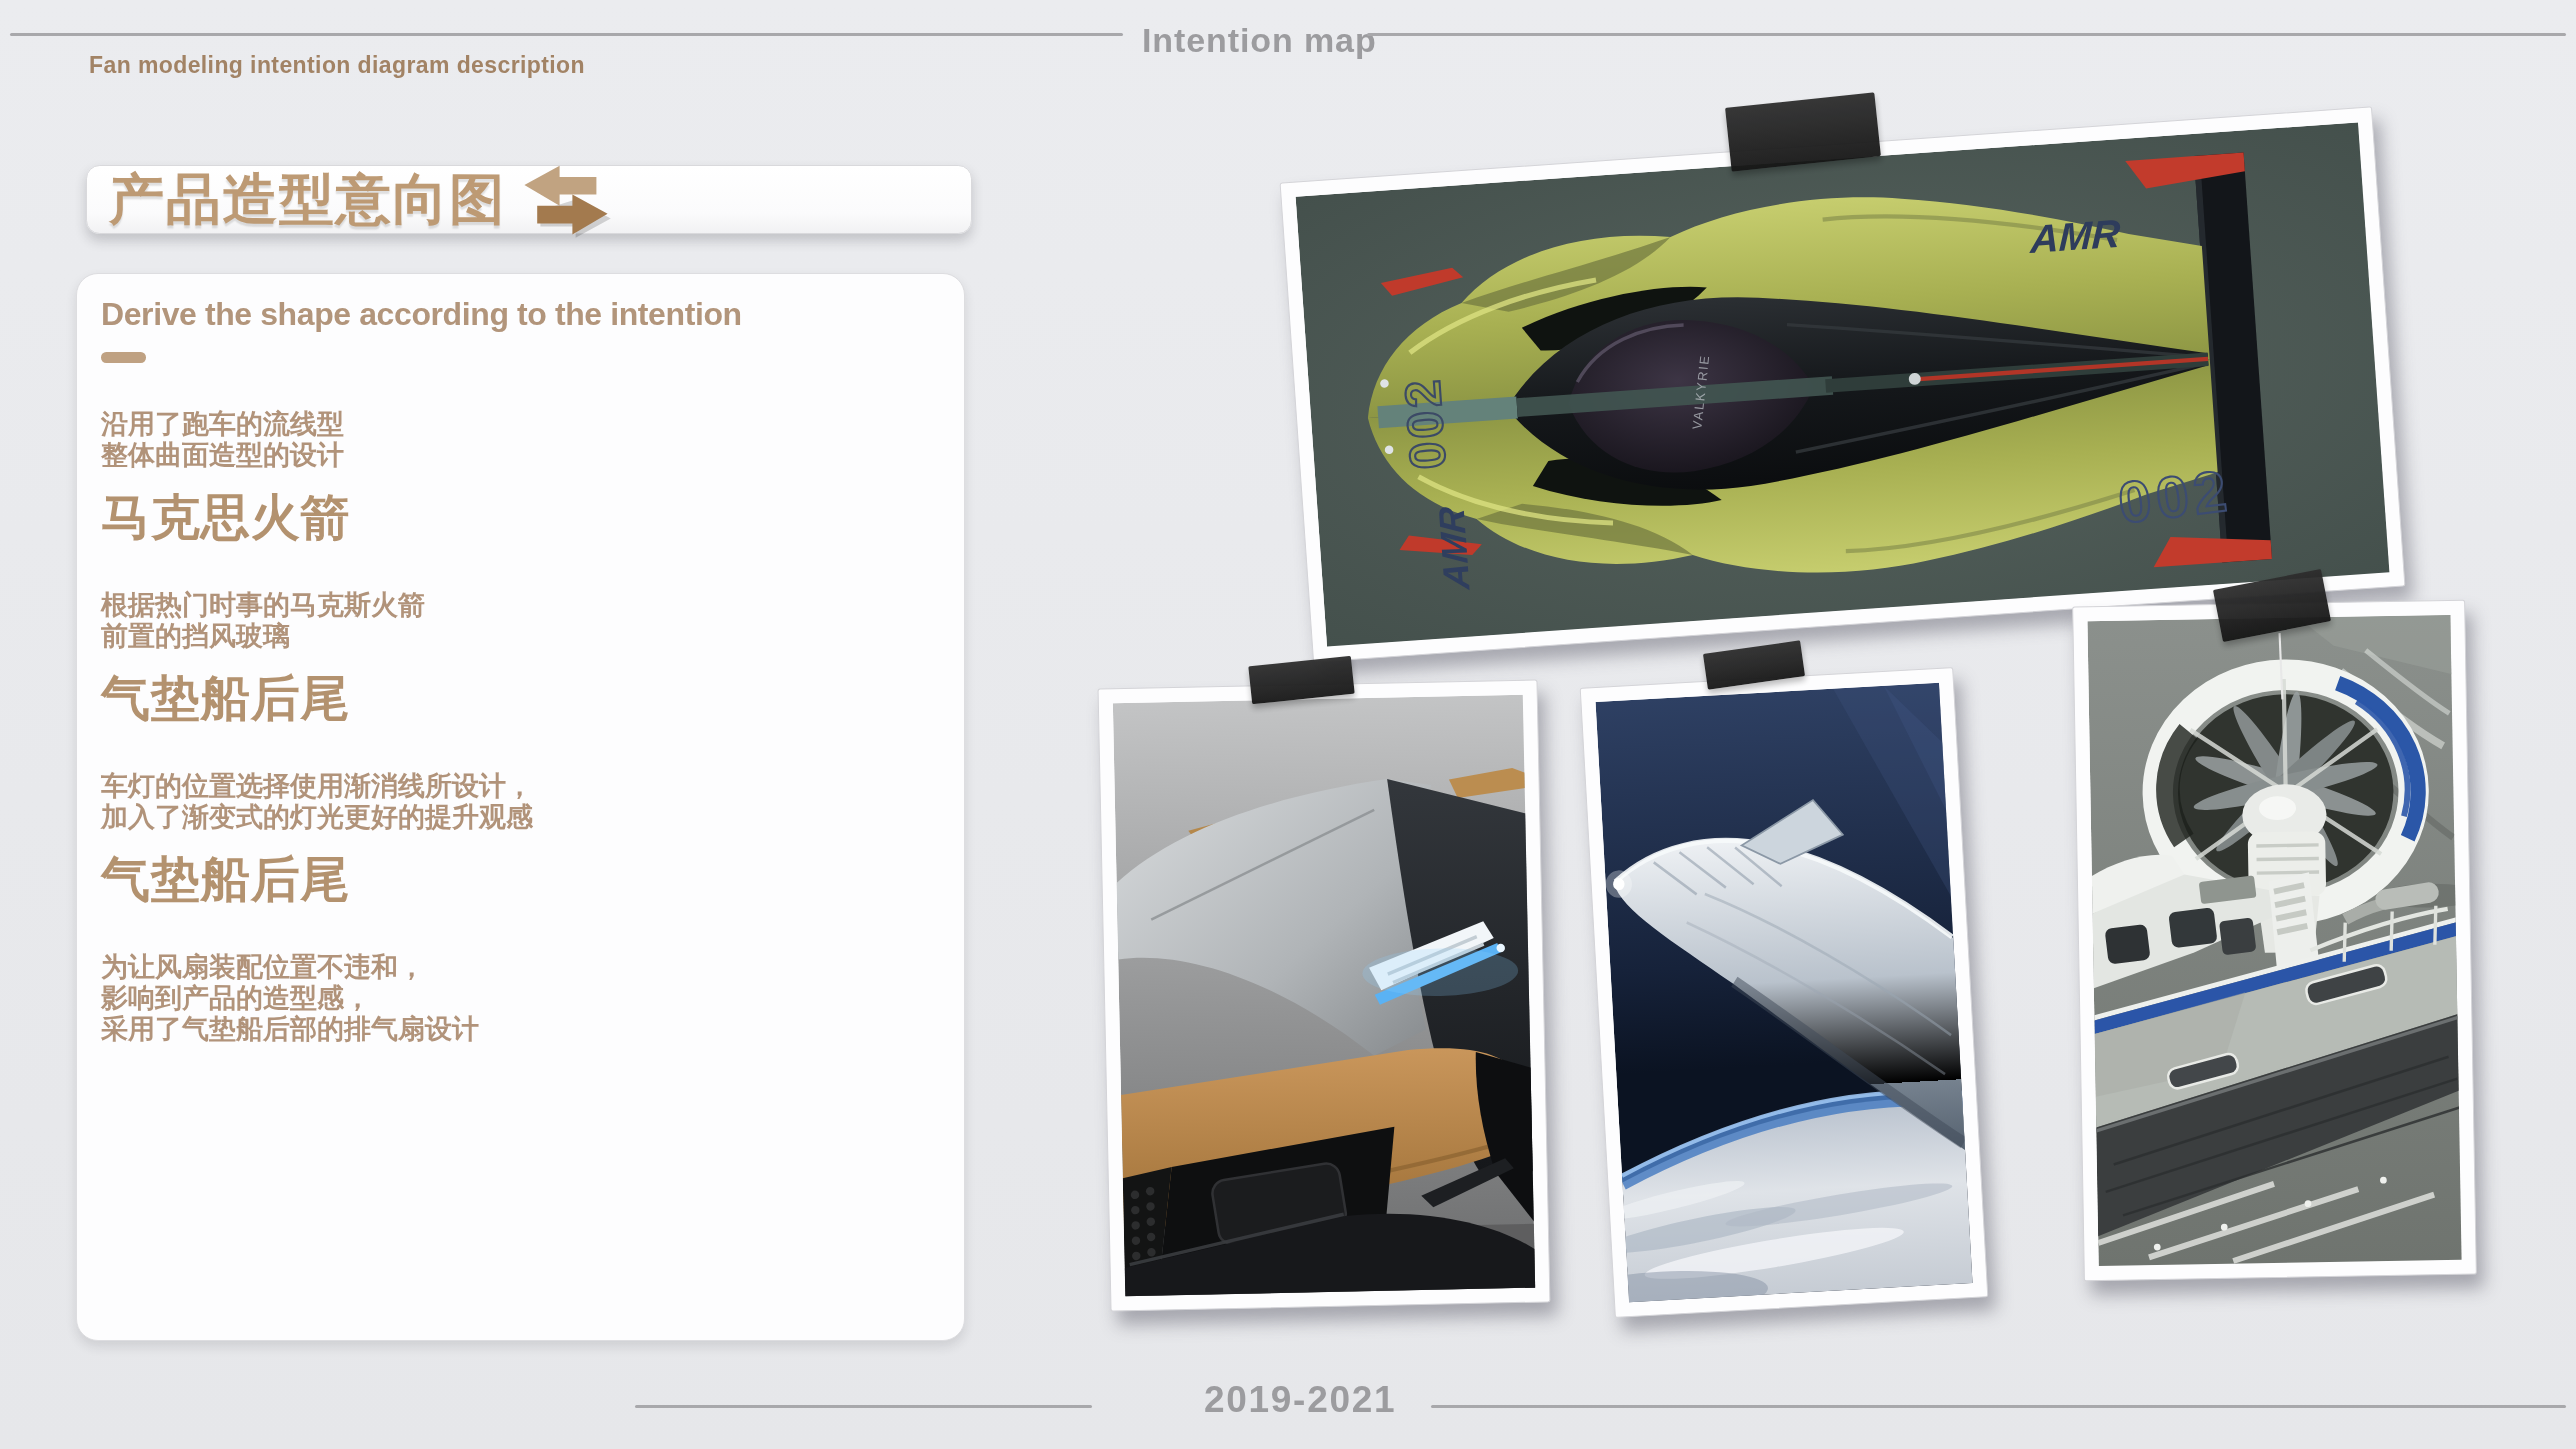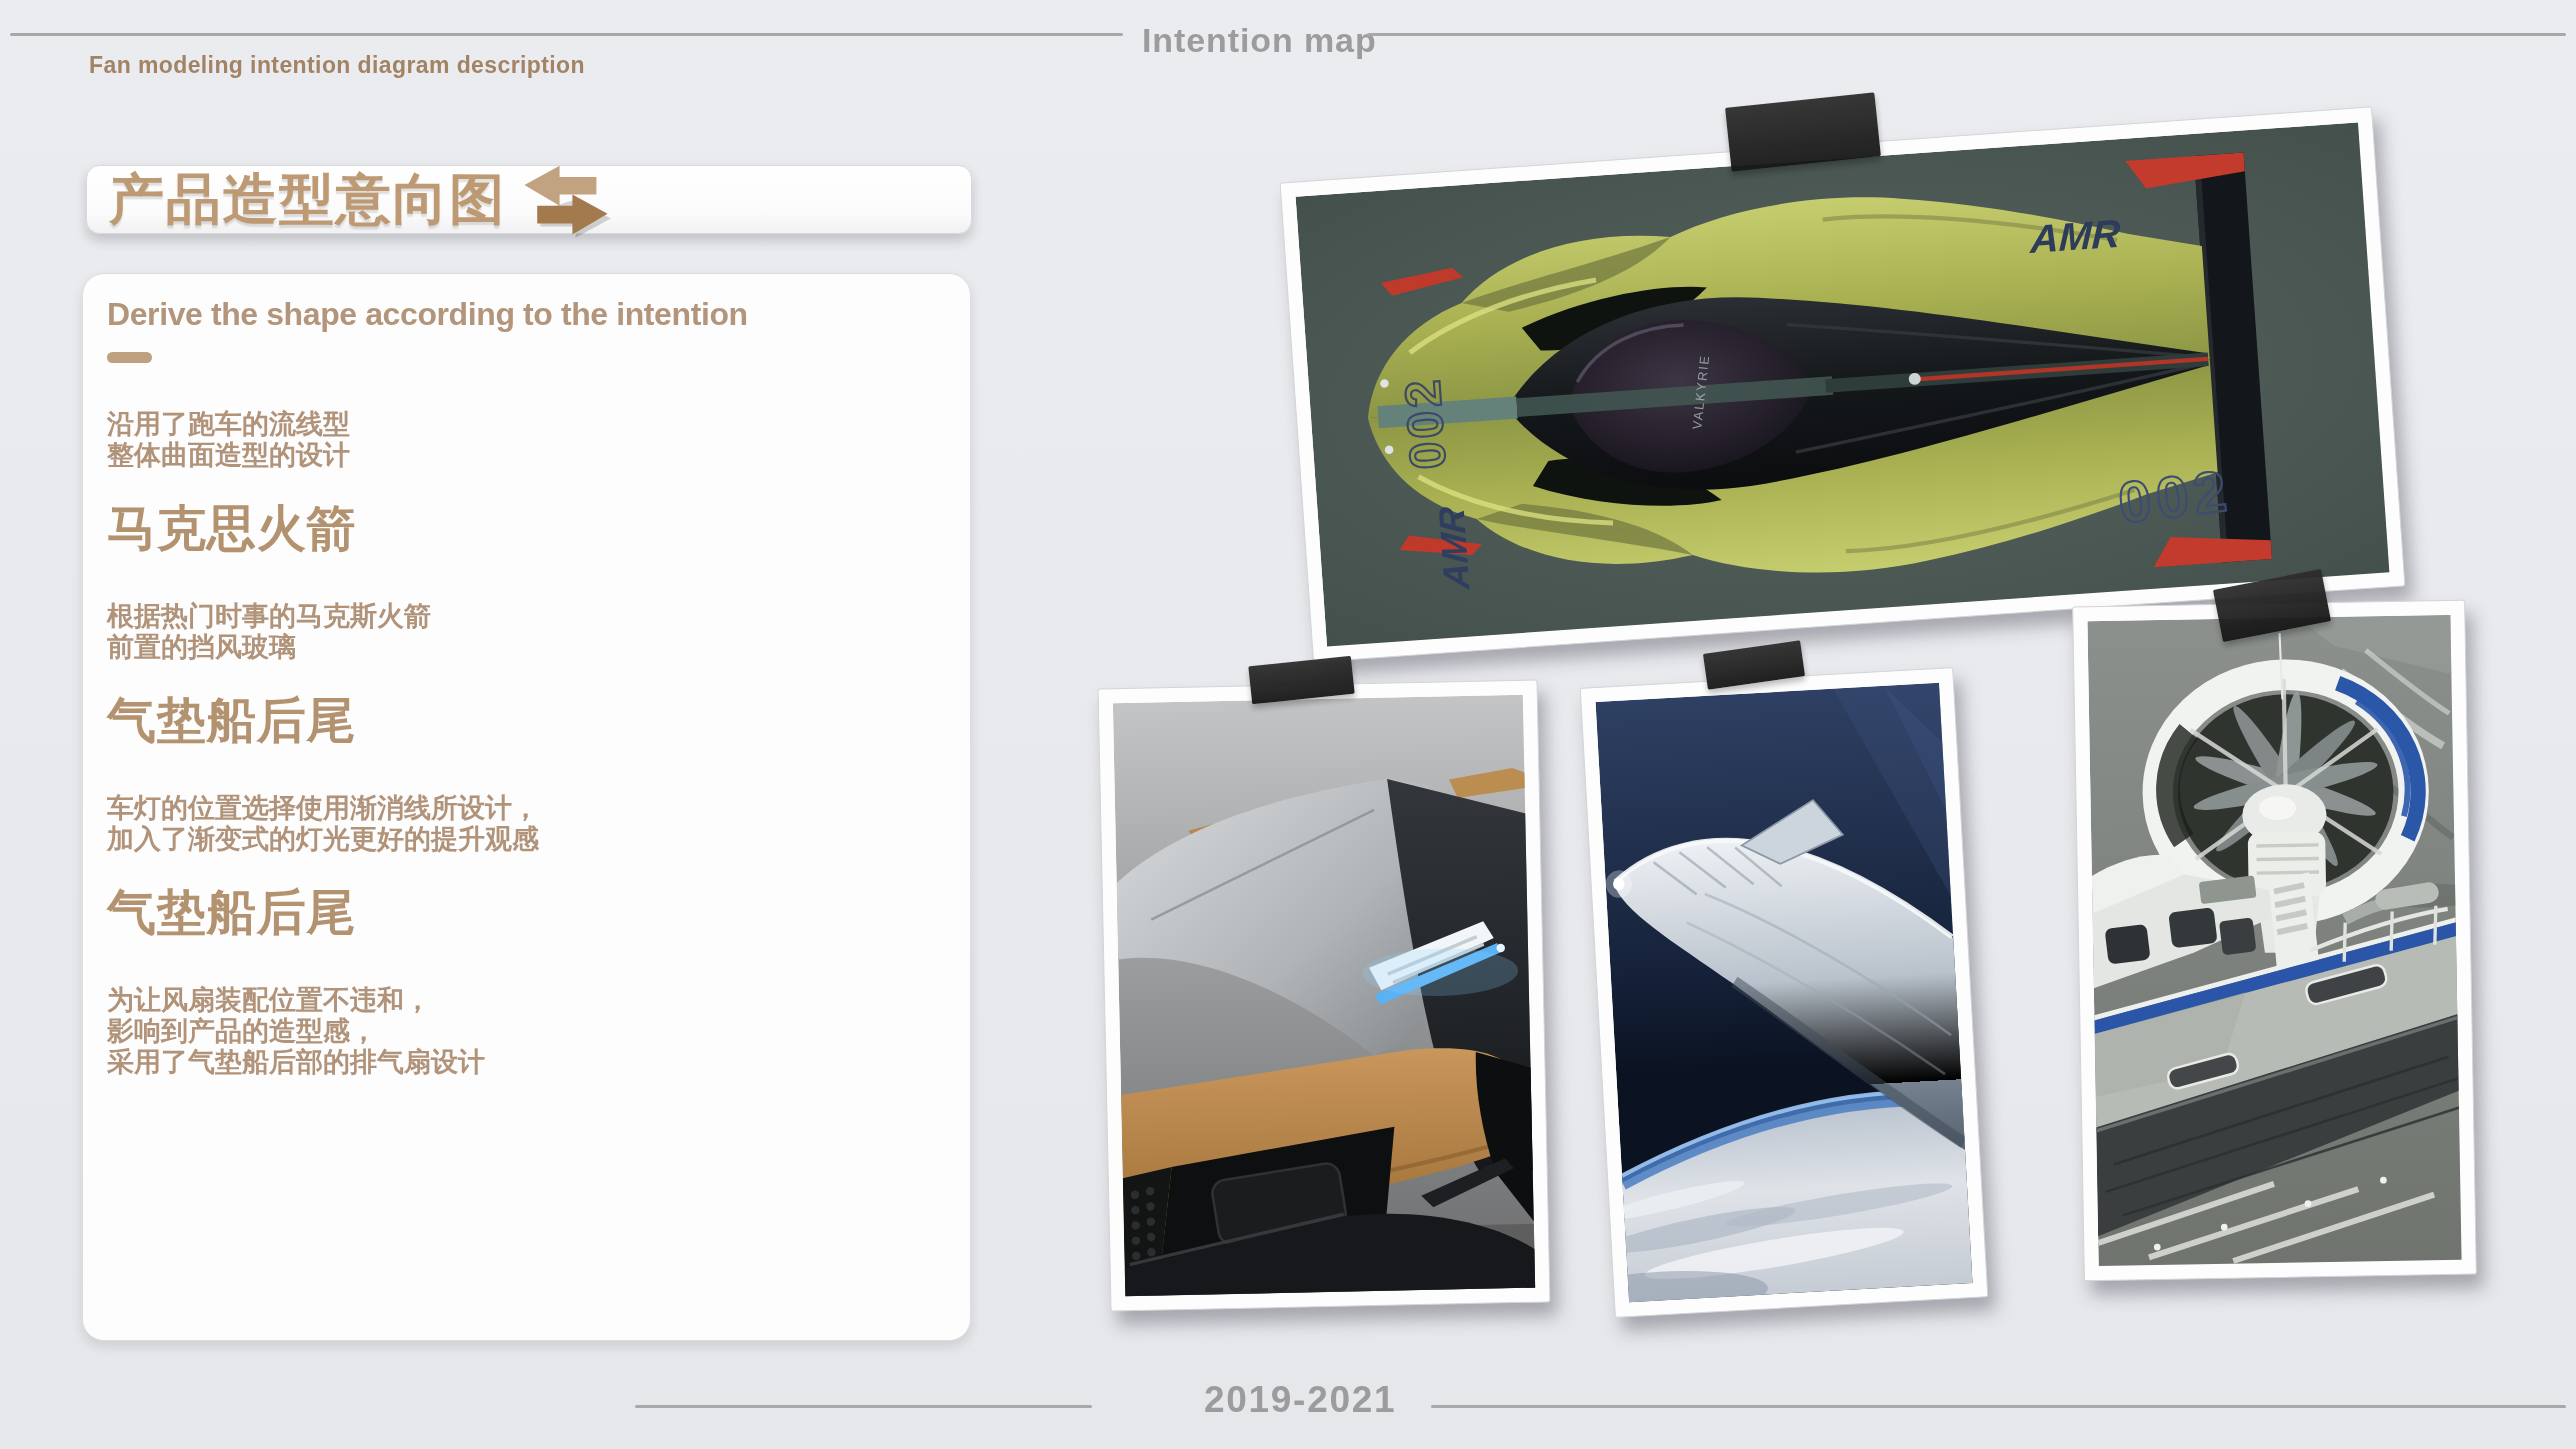--- a/index.html
+++ b/index.html
@@ -16,27 +16,27 @@
 
   .header-box{position:absolute;left:86px;top:165px;width:886px;height:69px;
               background:linear-gradient(180deg,#ffffff 0%,#fbfbfc 70%,#f1f1f3 100%);
               border:0.9px solid #d9d9dc;border-radius:13.7px;
               box-shadow:0 6.9px 12px rgba(40,40,50,.20);
               display:flex;align-items:center;padding-left:22px;box-sizing:border-box;}
   .header-title{font-size:55px;font-weight:bold;color:#bd9a74;letter-spacing:1.7px;
                 text-shadow:0 2.6px 1.7px rgba(0,0,0,.12);}
   .swap-icon{margin-left:12px;margin-top:5.2px;}
 
-  .content-box{position:absolute;left:82px;top:273px;width:889px;height:1068px;
+  .content-box{position:absolute;left:76px;top:273px;width:889px;height:1068px;
                background:#fdfdfe;border:0.9px solid #dddde0;border-radius:22px;
                box-shadow:0 5.2px 10.3px rgba(40,40,50,.12);
                padding:22px 26px 0 24px;box-sizing:border-box;}
   .lead{font-size:32px;line-height:37px;font-weight:bold;color:#b2957b;letter-spacing:-0.4px;}
   .dash{width:45px;height:11px;border-radius:5.2px;background:#bfa182;margin-top:19px;}
-  .sec-h{font-size:49px;line-height:53px;font-weight:bold;color:#b3926f;margin-top:31px;letter-spacing:0.9px;}
+  .sec-h{font-size:49px;line-height:53px;font-weight:bold;color:#b3926f;margin-top:20px;letter-spacing:0.9px;}
   .sec-h.first{margin-top:45px;}
   .b-line{font-size:27px;line-height:31px;font-weight:bold;color:#b1937a;}
   .b-line.first{margin-top:46px;}
 
   .photo{position:absolute;background:#fdfdfe;padding:13.7px;box-sizing:border-box;
          border:0.9px solid #d4d4d8;border-radius:2.6px;
          box-shadow:6.9px 13.7px 17px rgba(70,70,85,.40);z-index:2;}
   .photo svg{display:block;width:100%;height:100%;}
   .photo1{left:1295px;top:144px;width:1095px;height:481px;transform:rotate(-4deg);}
   .photo2{left:1104px;top:684px;width:440px;height:623px;transform:rotate(-1.2deg);}

